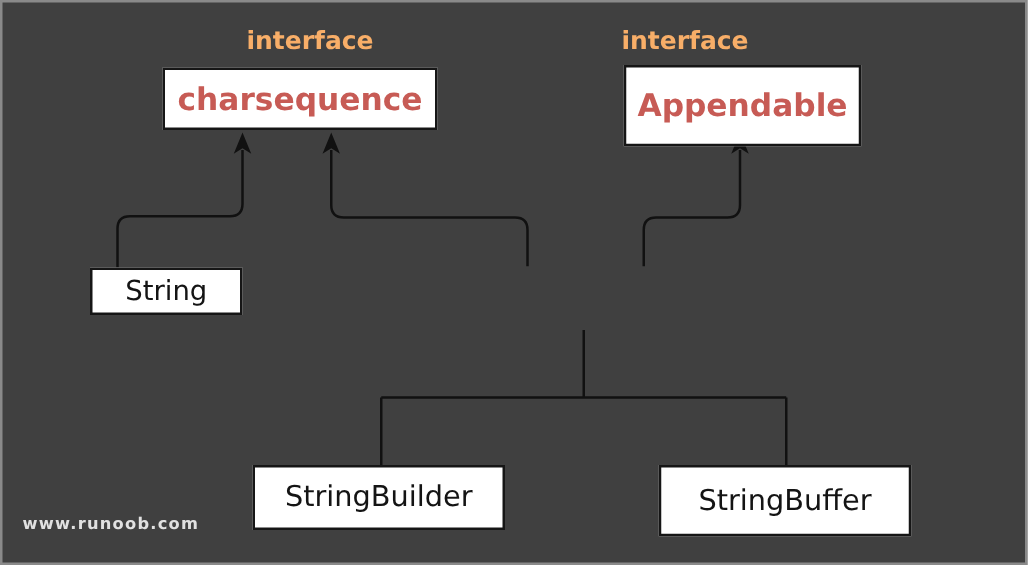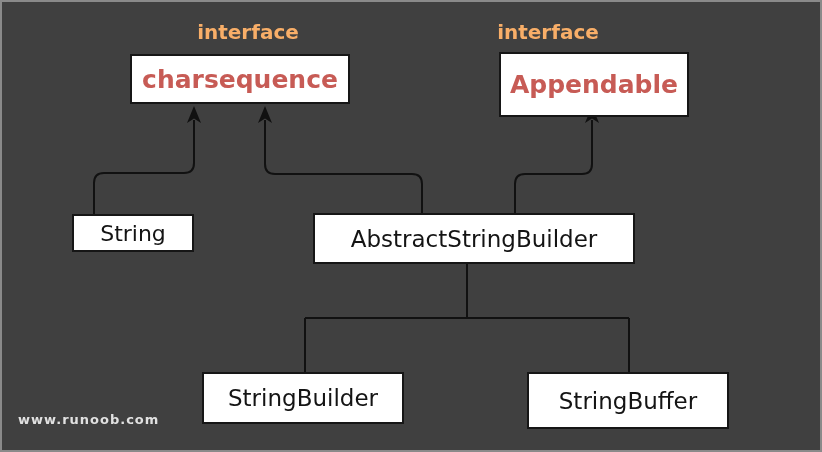--- a/index.html
+++ b/index.html
@@ -91,23 +91,20 @@
   </div>
 
   <div class="node iface" id="box-appendable">
     <span class="if-name">Appendable</span>
   </div>
 
   <div class="node" id="box-string">
     <span class="cls-label">String</span>
   </div>
 
-  <div class="node" id="box-asb">
-    <span class="cls-label">AbstractStringBuilder</span>
-  </div>
 
   <div class="node" id="box-stringbuilder">
     <span class="cls-label">StringBuilder</span>
   </div>
 
   <div class="node" id="box-stringbuffer">
     <span class="cls-label">StringBuffer</span>
   </div>
 
   <div class="watermark">www.runoob.com</div>

